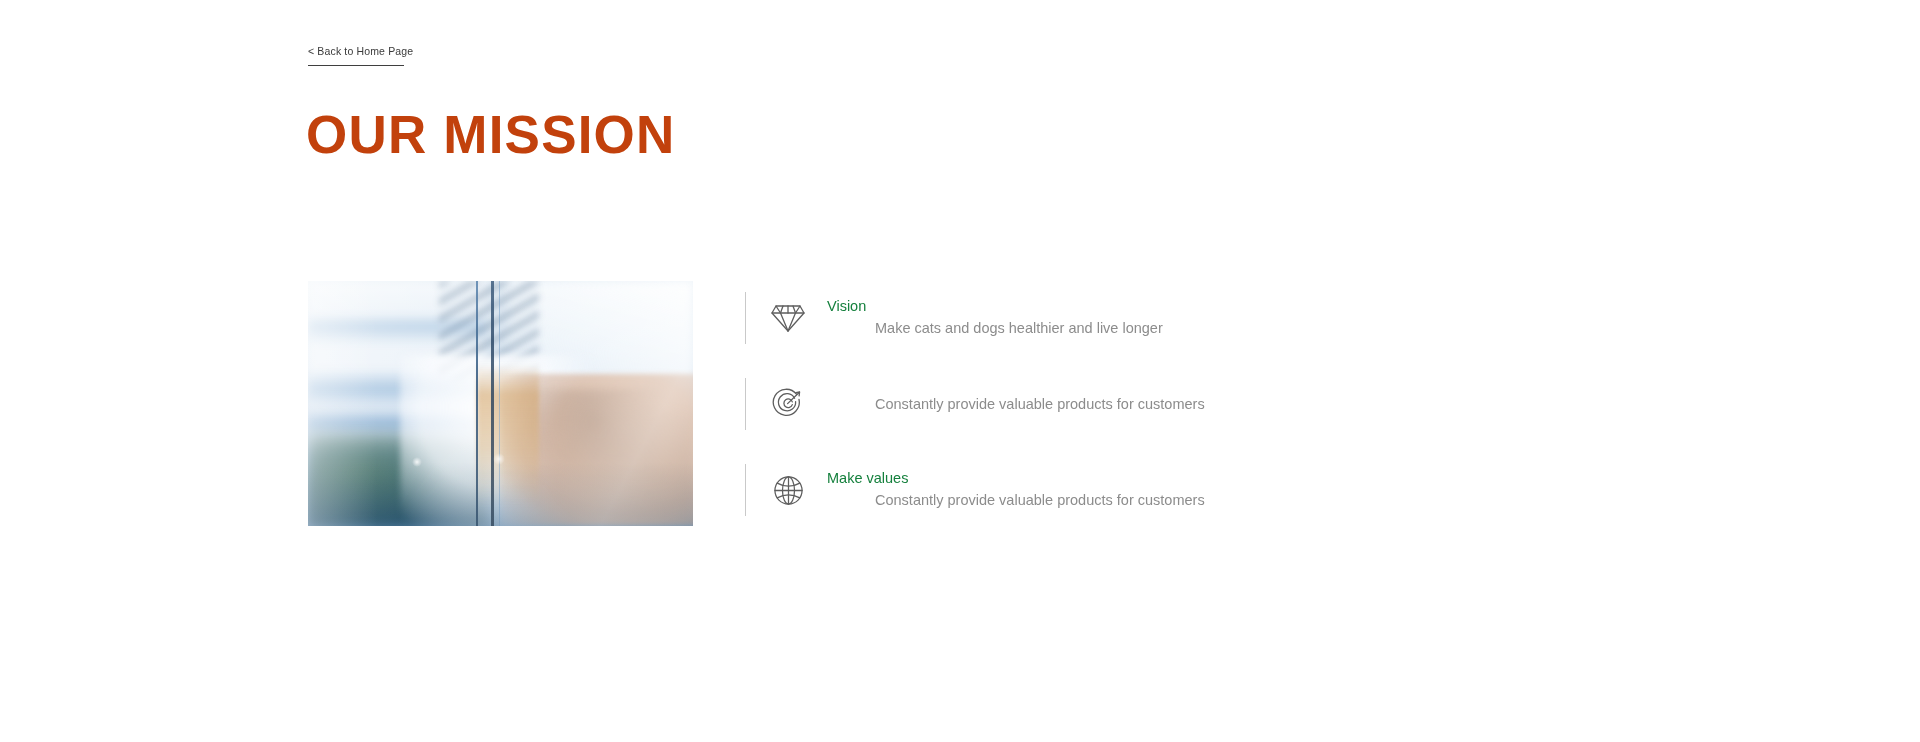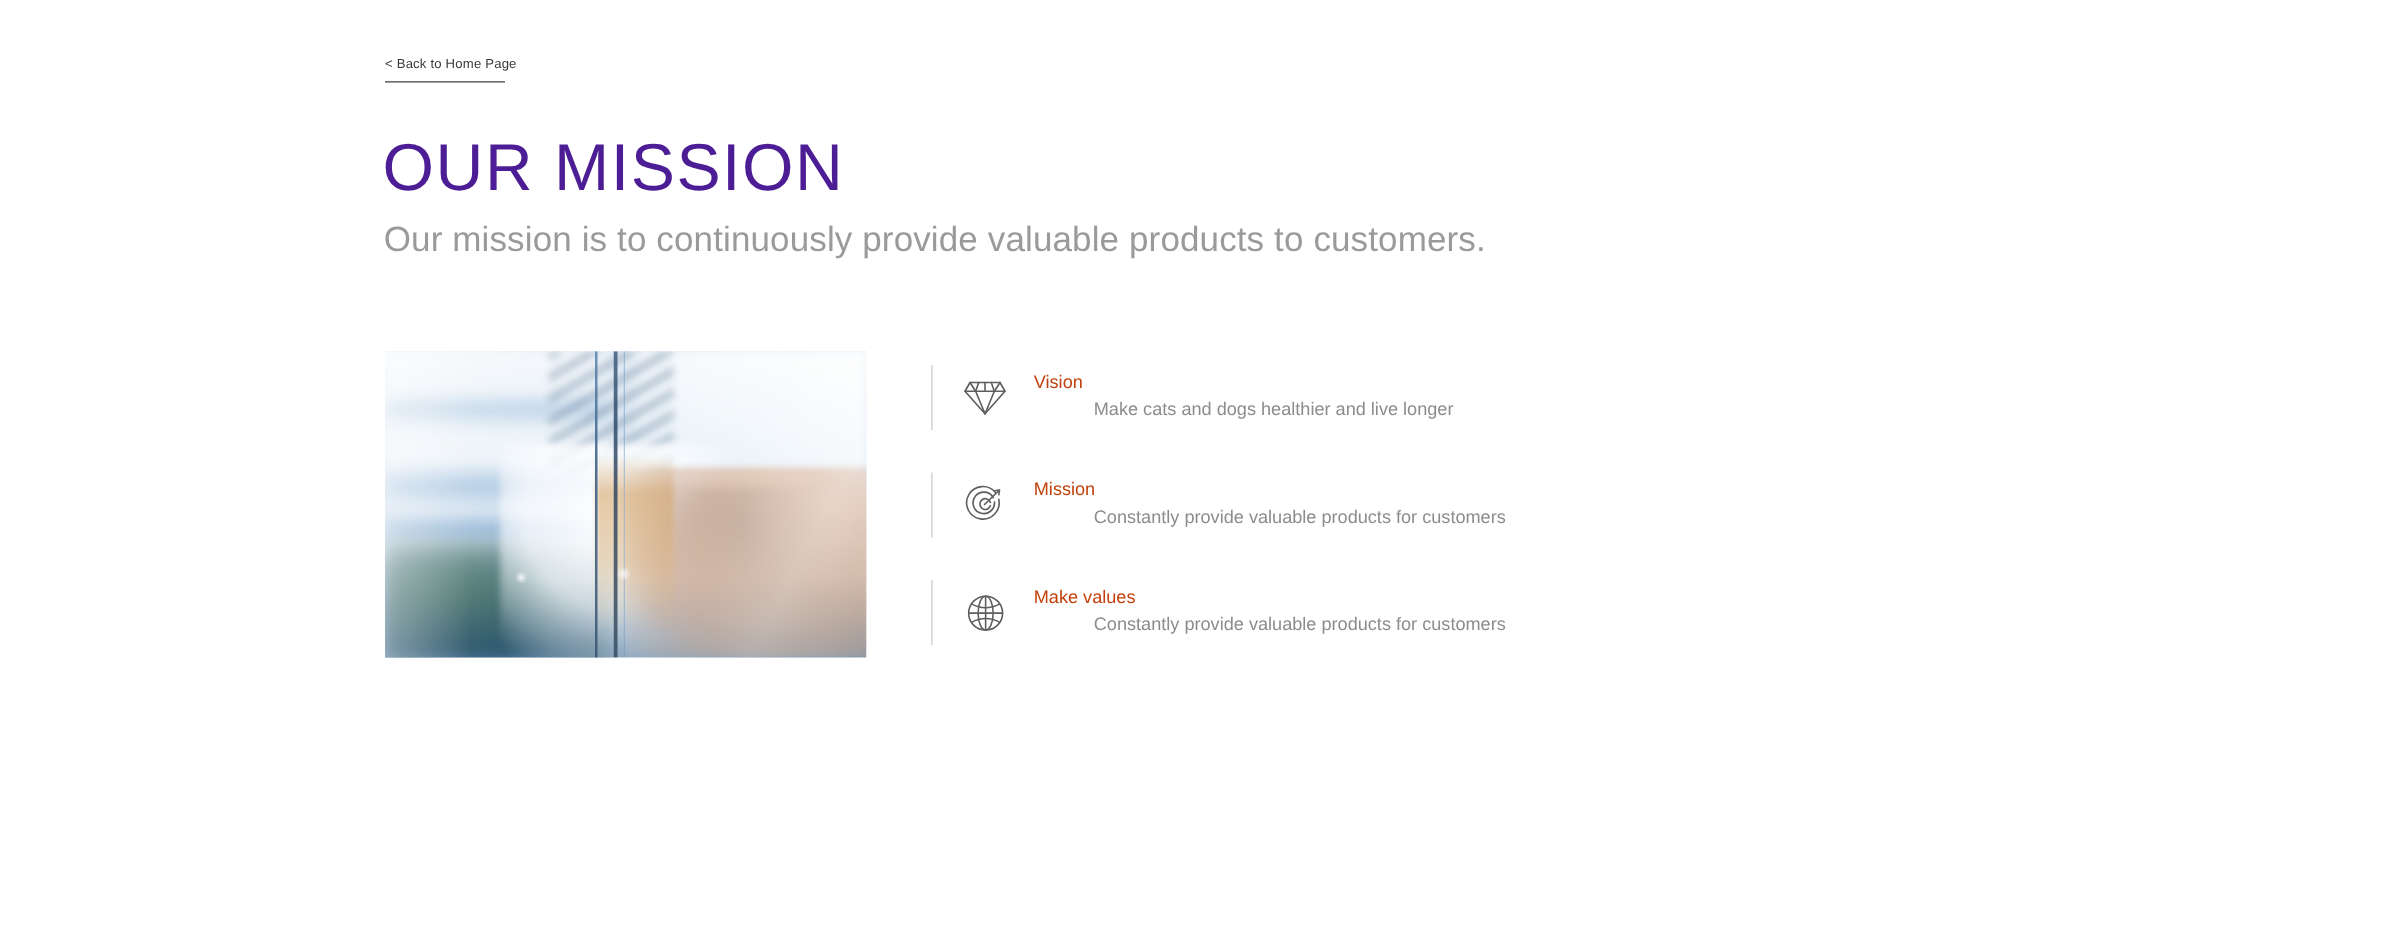--- a/index.html
+++ b/index.html
@@ -39,22 +39,22 @@
     cursor: pointer;
     display: block;
   }
 
   
   .page-title {
     position: absolute;
     left: 306px;
     top: 104px;
     font-size: 53px;
-    font-weight: 400;
-    color: #4c1d95;
+    font-weight: 700;
+    color: #c2410c;
     letter-spacing: 1.2px;
     line-height: 62px;
     white-space: nowrap;
   }
   .page-subtitle {
     position: absolute;
     left: 307px;
     top: 172px;
     font-size: 28px;
     font-weight: 300;
@@ -231,21 +231,21 @@
   .feature-icon svg { display: block; }
   .feature-text {
     margin-left: 19px;
     display: flex;
     flex-direction: column;
     justify-content: center;
   }
   .feature-title {
     font-size: 14.5px;
     font-weight: 400;
-    color: #c2410c;
+    color: #15803d;
     line-height: 21px;
     white-space: nowrap;
   }
   .feature-desc {
     font-size: 14.5px;
     font-weight: 400;
     color: #8c8c8c;
     line-height: 23px;
     white-space: nowrap;
     margin-left: 48px;
@@ -254,21 +254,20 @@
 </head>
 <body>
 
 <div class="page">
 
   <div class="back-link-wrap">
     <span class="back-link">&lt; Back to Home Page</span>
   </div>
 
   <div class="page-title">OUR MISSION</div>
-  <div class="page-subtitle">Our mission is to continuously provide valuable products to customers.</div>
 
   <div class="photo">
     <div class="photo-layer ph-sky"></div>
     <div class="photo-layer ph-building"></div>
     <div class="photo-layer ph-green"></div>
     <div class="photo-layer ph-shoulder"></div>
     <div class="photo-layer ph-tie"></div>
     <div class="photo-layer ph-sleeve"></div>
     <div class="photo-layer ph-hands"></div>
     <div class="photo-layer ph-hands-shadow"></div>
@@ -306,21 +305,20 @@
       <span class="feature-icon">
         <svg width="32" height="32" viewBox="0 0 32 32" fill="none" stroke="currentColor" stroke-width="1.3" stroke-linejoin="round" stroke-linecap="round">
           <path d="M24.5 6.2 A13 13 0 1 0 27 11.5"></path>
           <path d="M22.6 10.2 A8.6 8.6 0 1 0 23.6 13.6"></path>
           <path d="M20.3 13.9 A4.3 4.3 0 1 0 20.3 16.6"></path>
           <path d="M15.6 15.6 L27.4 4.2"></path>
           <path d="M23.9 4.6 L27.6 4.0 L27.1 7.8"></path>
         </svg>
       </span>
       <span class="feature-text">
-        <span class="feature-title">Mission</span>
         <span class="feature-desc">Constantly provide valuable products for customers</span>
       </span>
     </div>
 
     <div class="feature">
       <span class="feature-icon">
         <svg width="31" height="31" viewBox="0 0 32 32" fill="none" stroke="currentColor" stroke-width="1.3" stroke-linejoin="round" stroke-linecap="round">
           <circle cx="16" cy="16" r="14"></circle>
           <ellipse cx="16" cy="16" rx="6.2" ry="14"></ellipse>
           <path d="M2 16 L30 16"></path>

